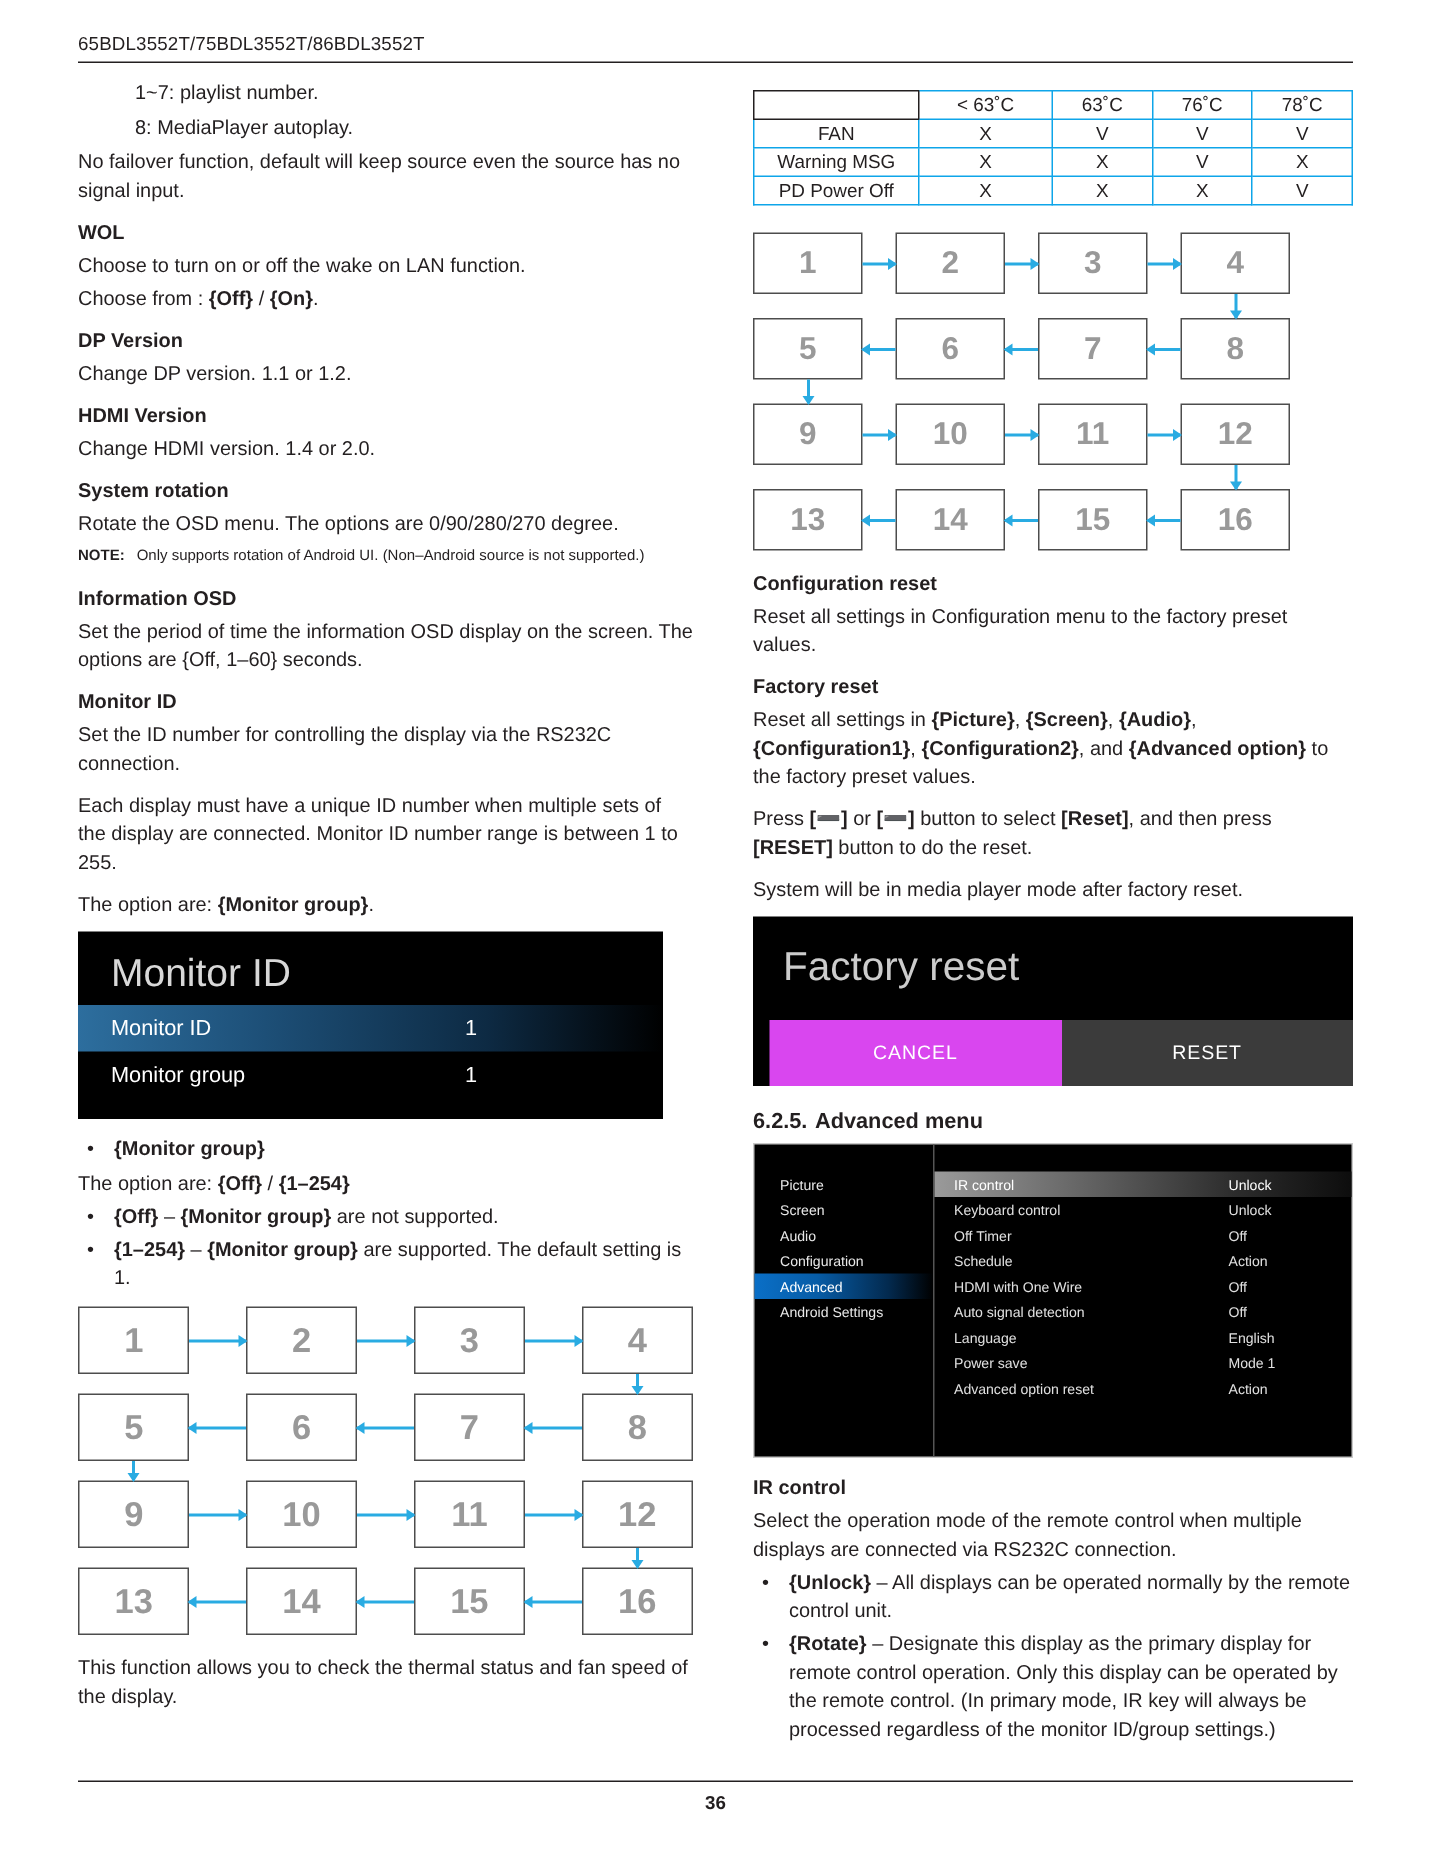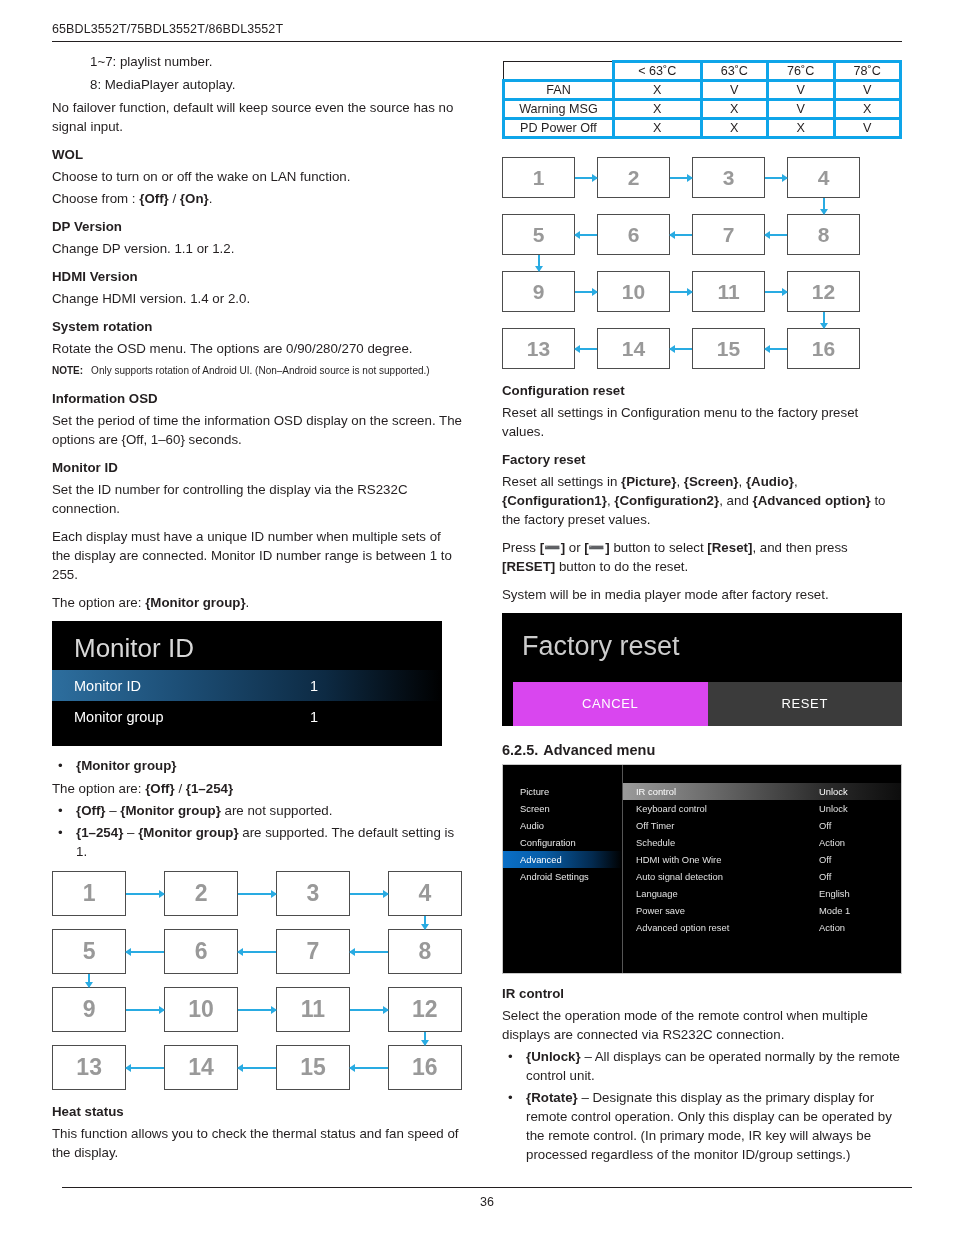--- a/index.html
+++ b/index.html
@@ -99,21 +99,21 @@
   }
   .sec-heading .num { margin-right: 5px; }
 
   
   table.temp-table {
     border-collapse: collapse;
     width: 400px;
     margin: 8px 0 18px 0;
   }
   table.temp-table td, table.temp-table th {
-    border: 3px solid #0ea5e9;
+    border: 1px solid #0ea5e9;
     font-size: 12.6px;
     font-weight: normal;
     text-align: center;
     height: 19px;
     padding: 0 2px;
   }
   table.temp-table td.rowhead { width: 110px; }
   table.temp-table td.blank { border: 1px solid #231f20; }
 
   
@@ -290,24 +290,25 @@
   .adv-opt.active {
     background: linear-gradient(to right, #9a9a9a 0%, #6d6d6d 30%, #2c2c2c 72%, #0d0d0d 100%);
     color: #ffffff;
   }
   .adv-opt .adv-name  { flex: 1 1 auto; }
   .adv-opt .adv-value { width: 72px; }
 
   
   .page-footer {
     position: absolute;
-    left: 62px;
+    left: 52px;
     bottom: 26px;
     width: 850px;
     text-align: center;
+    font-weight: bold;
   }
   .page-footer .rule {
     border-top: 1px solid #231f20;
     margin-bottom: 7px;
   }
   .page-footer .pagenum { font-size: 12.5px; }
 </style>
 </head>
 <body>
 
@@ -459,21 +460,20 @@
             <div class="arrow-h left"></div>
           </div>
         <div class="chain-cell">15</div>
         <div class="chain-gap">
             <div class="arrow-h left"></div>
           </div>
         <div class="chain-cell">16</div>
       </div>
     </div>
 
-    <div class="h-sub">Heat status</div>
     <p>This function allows you to check the thermal status and fan speed of the display.</p>
 
   </div>
 
   <div class="col col-right">
 
     <table class="temp-table">
       <tbody>
           <tr>
         <td class="blank rowhead"></td>

